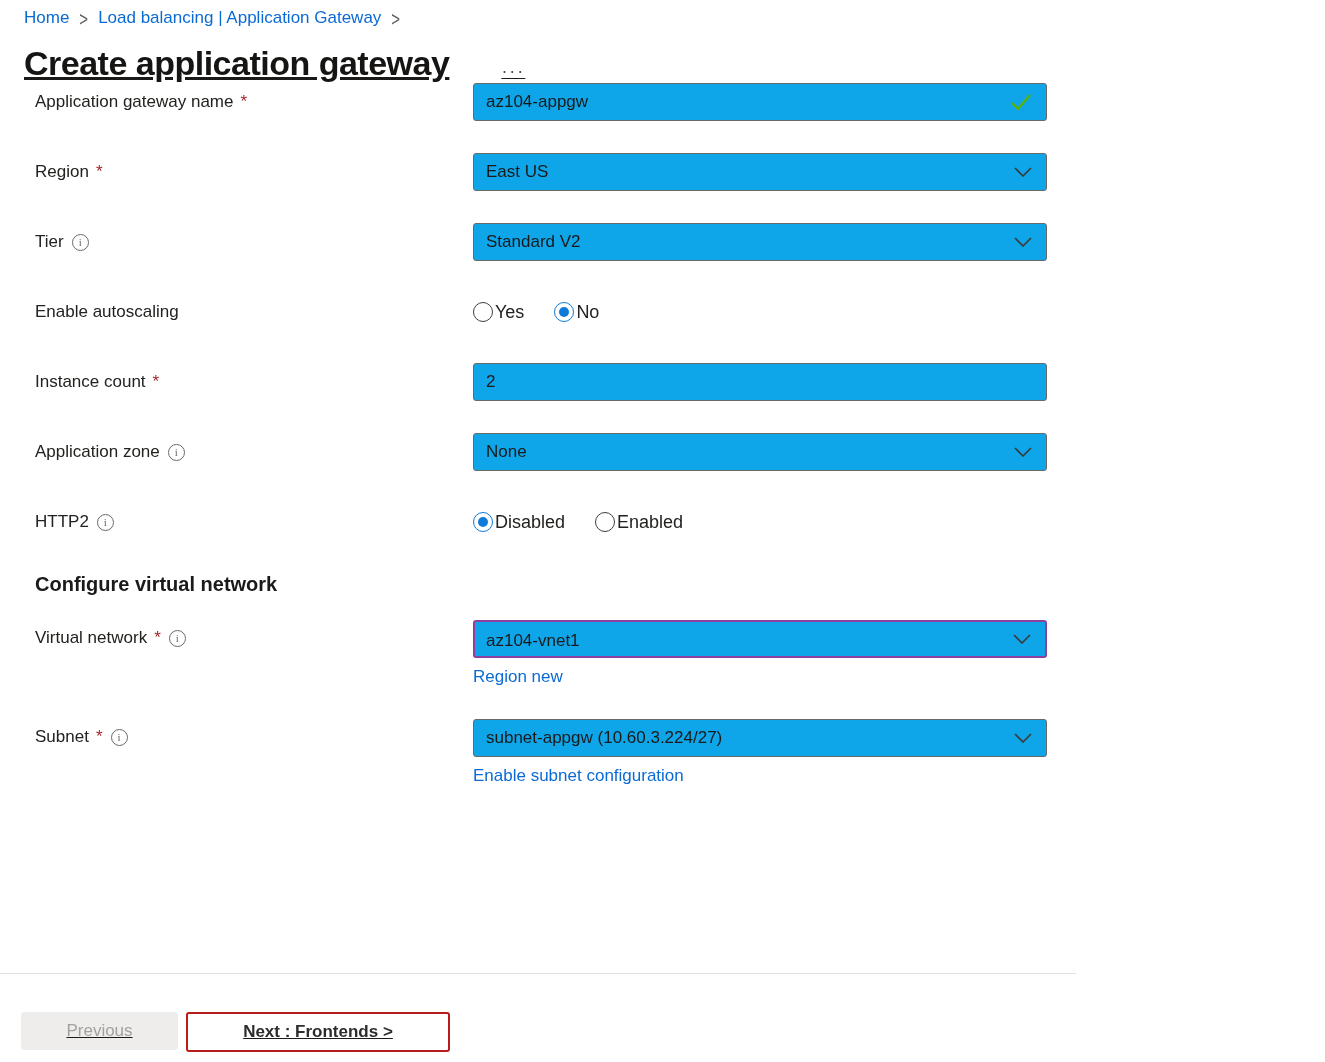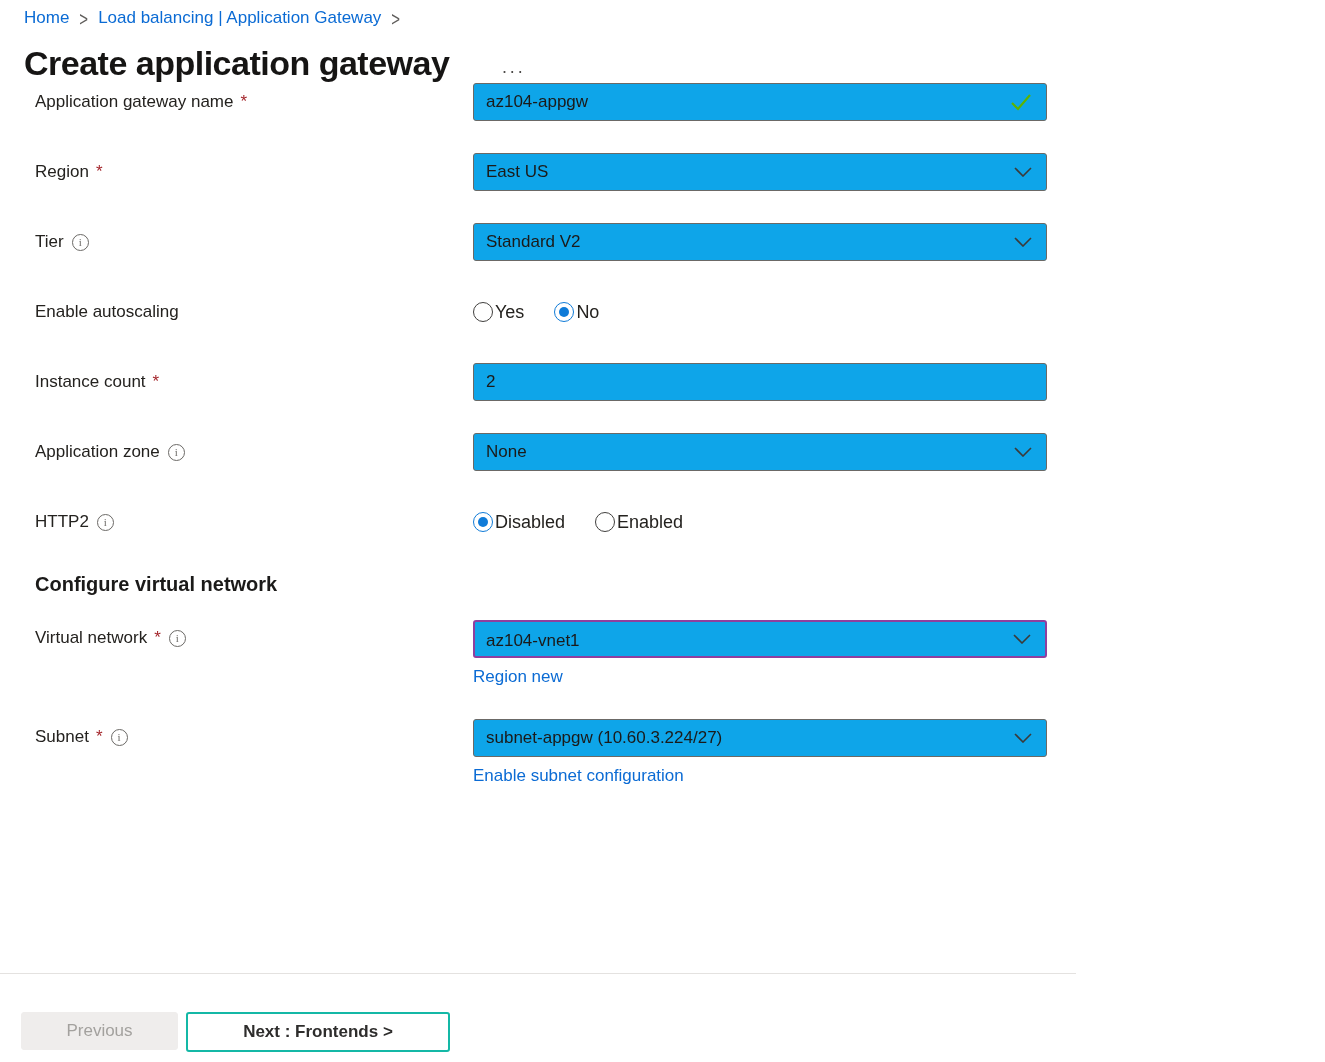--- a/index.html
+++ b/index.html
@@ -10,21 +10,21 @@
     -webkit-font-smoothing:antialiased;
   }
   .page { position:relative; width:1076px; height:1062px; overflow:hidden; background:#fff; }
 
   
   .breadcrumb { padding:8px 0 0 24px; font-size:17px; display:flex; align-items:center; gap:10px; }
   .breadcrumb a { color:#0b6bd4; text-decoration:none; cursor:pointer; }
   .crumb-sep { color:#605e5c; font-size:15px; transform:scaleY(1.35); display:inline-block; font-weight:400; }
 
   
-  .title-row { display:flex; align-items:center; margin:16px 0 0 24px; }
+  .title-row { display:flex; align-items:center; margin:16px 0 0 24px;text-decoration:underline; }
   h1.page-title { font-size:34px; font-weight:700; color:#161514; letter-spacing:-0.5px; }
   .more-btn { margin-left:52px; margin-top:14px; color:#4d4b49; font-size:18px; letter-spacing:2px; cursor:pointer; line-height:1; }
 
   
   .form-area { padding:0 29px 0 35px; }
   h2.section-heading { font-size:20px; font-weight:700; color:#1b1a19; margin-bottom:24px; }
   .section-instance { margin-top:66px; }
   .section-vnet { margin-top:24px; }
 
   .form-row { display:flex; align-items:center; min-height:38px; margin-bottom:32px; }
@@ -54,25 +54,25 @@
 
   
   .radio-group { display:flex; align-items:center; gap:30px; }
   .radio-option { display:flex; align-items:center; gap:2px; cursor:pointer; }
   .radio-circle { width:20px; height:20px; border-radius:50%; border:1px solid #41403e; background:#fff; position:relative; flex:0 0 20px; }
   .radio-circle.on { border-color:#0f7bd8; }
   .radio-circle.on::after { content:""; position:absolute; left:4px; top:4px; width:10px; height:10px; border-radius:50%; background:#0f7bd8; }
   .radio-label { font-size:18px; color:#24221f; }
 
   
-  .footer { position:absolute; left:0; right:0; top:973px; border-top:1px solid #e4e2e0; }
+  .footer { position:absolute; left:0; right:0; top:973px; border-top:1px solid #e4e2e0;text-decoration:underline; }
   .footer-buttons { display:flex; gap:8px; padding:38px 0 0 21px; }
   .btn { font-size:17px; border-radius:3px; display:flex; align-items:center; justify-content:center; cursor:pointer; }
   .btn-previous { width:157px; height:38px; background:#efedec; color:#a3a19e; border:1px solid #efedec; cursor:default; }
-  .btn-next { width:264px; height:40px; background:#fff; color:#2e2d2c; border:2px solid #14b8a6; font-weight:700; }
+  .btn-next { width:264px; height:40px; background:#fff; color:#2e2d2c; border:2px solid #b91c1c; font-weight:700; }
 </style>
 </head>
 <body>
 
 <div class="page">
 
   <nav class="breadcrumb">
     <a>Home</a>
     <span class="crumb-sep">&gt;</span>
     <a>Load balancing | Application Gateway</a>

